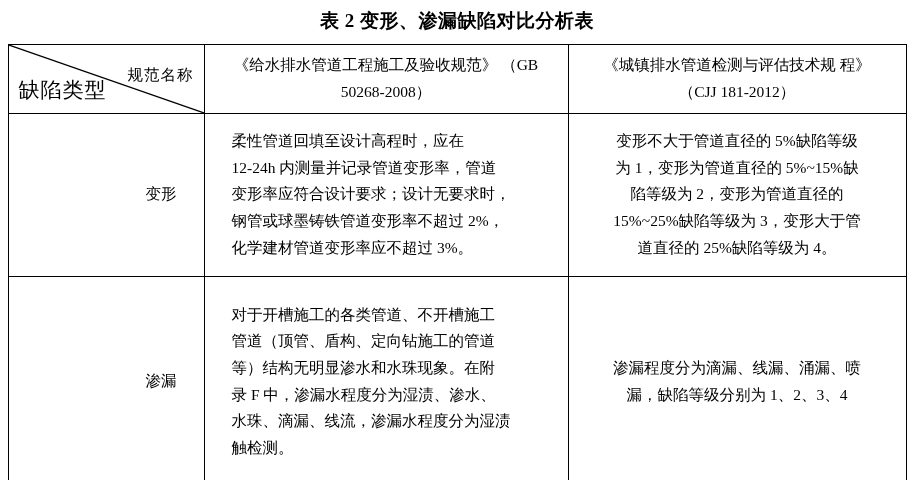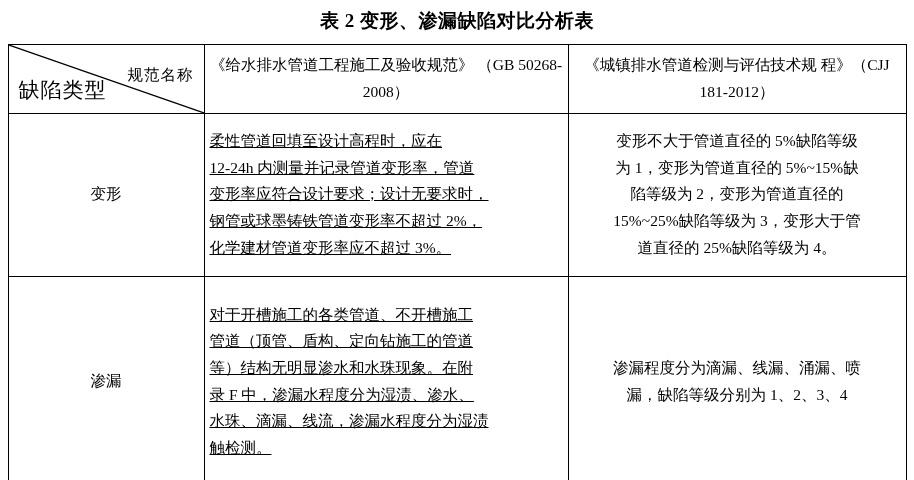--- a/index.html
+++ b/index.html
@@ -31,21 +31,21 @@
   }
   table.cmp {
     border-collapse: collapse;
     width: 898px;
     margin: 0 auto;
     table-layout: fixed;
   }
   table.cmp td {
     border: 1px solid #000000;
     vertical-align: middle;
-    padding: 6px 5px;
+    padding: 6px 27px;
     font-size: 15.5px;
     line-height: 1.72;
   }
   
   col.c1 { width: 196px; }
   col.c2 { width: 364px; }
   col.c3 { width: 338px; }
 
   
   .hdr-diag {
@@ -74,32 +74,31 @@
     bottom: 5px;
     font-size: 21px;
     letter-spacing: 1px;
   }
   .hdr-std {
     text-align: center;
     font-size: 15.5px;
     line-height: 1.75;
   }
   .row-label {
-    text-align: center;
+    text-align: right;
     font-size: 15.5px;
     margin-top: 48px;
   }
   .cell-body {
     text-align: justify;
     text-justify: inter-ideograph;
   }
   .cell-body .ln {
     display: block;
     white-space: nowrap;
-    text-decoration: underline;
   }
   .cell-center {
     text-align: center;
   }
   .cell-center .ln {
     display: block;
     white-space: nowrap;
   }
   .r-deform-a td { height: 150px; }
   .r-leak-a td { height: 198px; }

